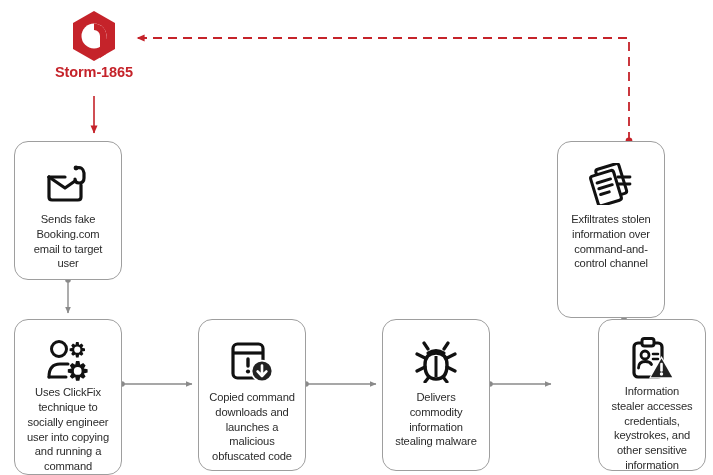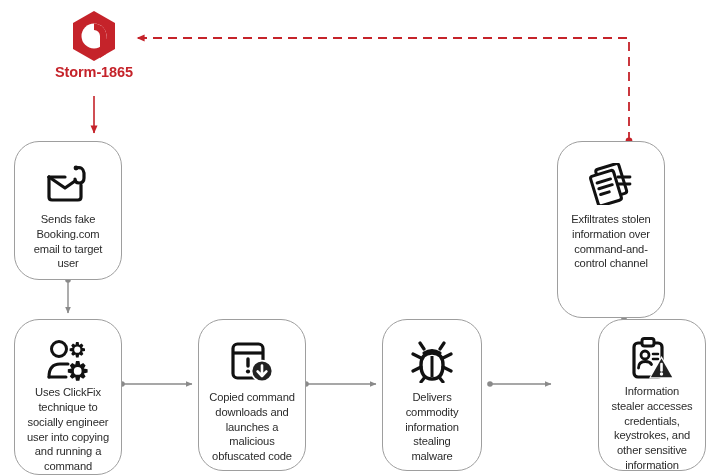--- a/index.html
+++ b/index.html
@@ -52,21 +52,21 @@
     color: #c5232a;
     letter-spacing: -0.1px;
     line-height: 1.1;
     margin-top: 1px;
   }
   
   .node {
     position: absolute;
     background: #ffffff;
     border: 1px solid #9e9e9e;
-    border-radius: 25px;
+    border-radius: 14px;
     z-index: 3;
     display: flex;
     flex-direction: column;
     align-items: center;
     padding-top: 17px;
   }
   .node .icon {
     height: 50px;
     display: flex;
     align-items: center;
@@ -79,21 +79,21 @@
     color: #2b2b2b;
     text-align: center;
     padding: 0 9px;
     letter-spacing: -0.15px;
   }
   
   #node-phish   { left: 14px;  top: 141px; width: 108px; height: 139px; }
   #node-exfil   { left: 557px; top: 141px; width: 108px; height: 177px; }
   #node-clickfix{ left: 14px;  top: 319px; width: 108px; height: 156px; }
   #node-download{ left: 198px; top: 319px; width: 108px; height: 152px; }
-  #node-malware { left: 382px; top: 319px; width: 100px; height: 152px; }
+  #node-malware { left: 382px; top: 319px; width: 108px; height: 152px; }
   #node-stealer { left: 557px; top: 319px; width: 108px; height: 152px; margin-left: 41px; }
 </style>
 </head>
 <body>
 
 <div id="canvas">
 
   <svg id="wires" viewBox="0 0 713 475" xmlns="http://www.w3.org/2000/svg">
     <defs>
       <marker id="arrow-gray" markerWidth="7" markerHeight="7" refX="6" refY="3.2" orient="auto" markerUnits="userSpaceOnUse">

